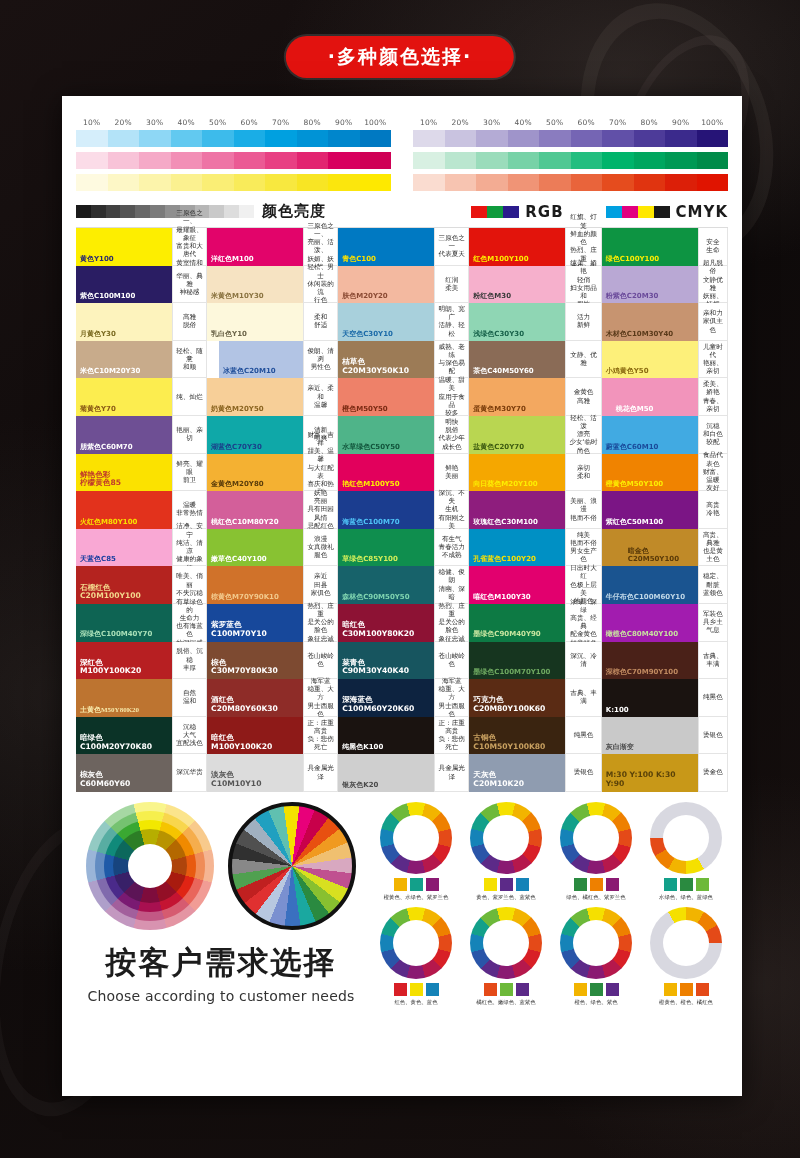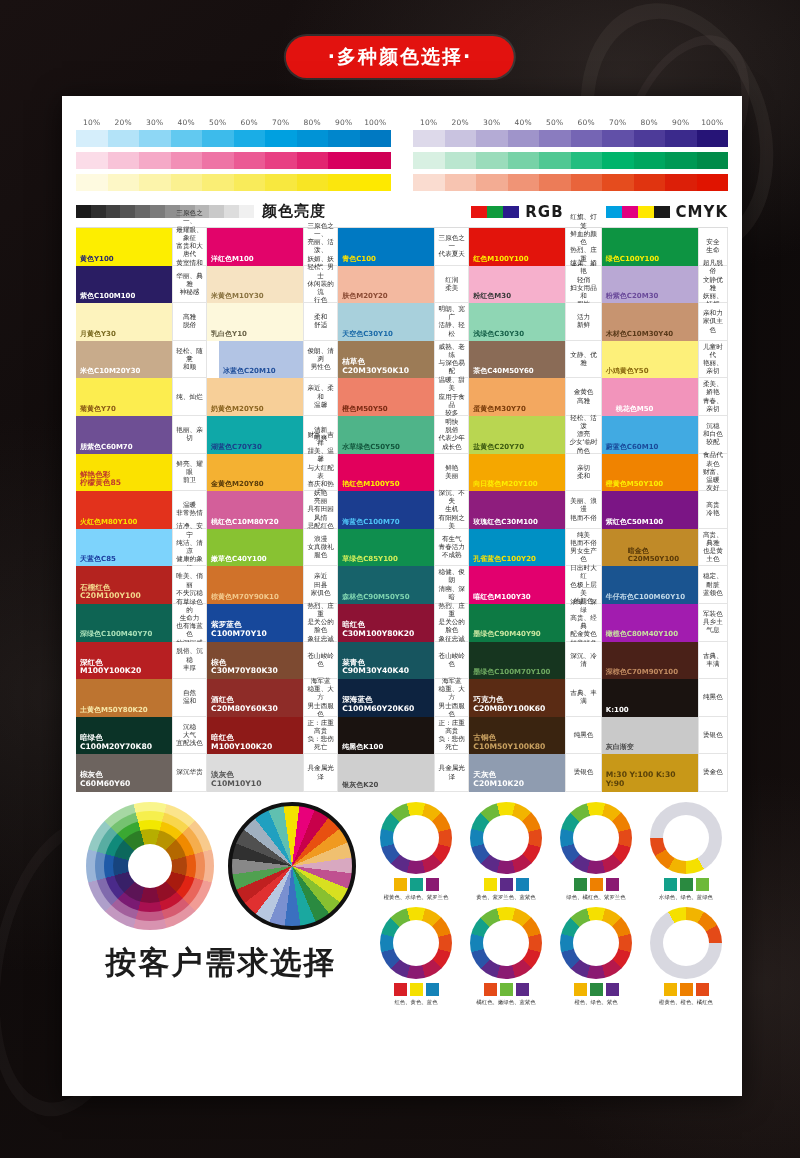--- a/index.html
+++ b/index.html
@@ -324,36 +324,36 @@
         <div class="cell" style="background: rgb(110, 79, 148);">
           <span class="nm" style="color: rgb(255, 255, 255);">朋紫色C60M70</span>
         </div>
         <div class="cell big" style="background: rgb(251, 226, 0);">
           <span class="nm" style="color: rgb(192, 57, 43);">鲜艳色彩
 柠檬黄色85</span>
         </div>
         <div class="cell" style="background: rgb(226, 50, 28);">
           <span class="nm" style="color: rgb(249, 224, 0);">火红色M80Y100</span>
         </div>
-        <div class="cell" style="background: #7dd3fc;">
+        <div class="cell" style="background: #f9a8d4;">
           <span class="nm" style="color: rgb(28, 63, 160);">天蓝色C85</span>
         </div>
         <div class="cell big" style="background: rgb(180, 35, 31);">
           <span class="nm" style="color: rgb(243, 215, 140);">石榴红色
 C20M100Y100</span>
         </div>
         <div class="cell" style="background: rgb(14, 100, 83);">
           <span class="nm" style="color: rgb(168, 224, 184);">深绿色C100M40Y70</span>
         </div>
         <div class="cell big" style="background: rgb(183, 31, 34);">
           <span class="nm" style="color: rgb(255, 255, 255);">深红色
 M100Y100K20</span>
         </div>
         <div class="cell" style="background: rgb(189, 116, 48);">
-          <span class="nm" style="color: rgb(246, 231, 168);">土黄色M50Y80K20</span>
+          <span class="nm" style="color: rgb(246, 231, 168); font-family: Liberation Serif, serif;">土黄色M50Y80K20</span>
         </div>
         <div class="cell big" style="background: rgb(11, 51, 39);">
           <span class="nm" style="color: rgb(255, 255, 255);">暗绿色
 C100M20Y70K80</span>
         </div>
         <div class="cell big" style="background: rgb(109, 100, 95);">
           <span class="nm" style="color: rgb(255, 255, 255);">棕灰色
 C60M60Y60</span>
         </div>
       </div>
@@ -750,20 +750,21 @@
         <div class="wheel-big" id="wheelTint">
             <div style="position: absolute; left: 50%; top: 50%; width: 128px; height: 128px; margin: -64px 0px 0px -64px; border-radius: 50%; background: conic-gradient(from -15deg, rgb(249, 245, 140) 0deg, rgb(249, 245, 140) 30deg, rgb(251, 228, 140) 30deg, rgb(251, 228, 140) 60deg, rgb(248, 202, 140) 60deg, rgb(248, 202, 140) 90deg, rgb(245, 181, 147) 90deg, rgb(245, 181, 147) 120deg, rgb(241, 156, 149) 120deg, rgb(241, 156, 149) 150deg, rgb(228, 149, 163) 150deg, rgb(228, 149, 163) 180deg, rgb(216, 147, 176) 180deg, rgb(216, 147, 176) 210deg, rgb(195, 152, 192) 210deg, rgb(195, 152, 192) 240deg, rgb(174, 159, 202) 240deg, rgb(174, 159, 202) 270deg, rgb(154, 181, 216) 270deg, rgb(154, 181, 216) 300deg, rgb(147, 202, 195) 300deg, rgb(147, 202, 195) 330deg, rgb(166, 216, 163) 330deg, rgb(166, 216, 163) 360deg);"></div>
             <div style="position: absolute; left: 50%; top: 50%; width: 110px; height: 110px; margin: -55px 0px 0px -55px; border-radius: 50%; background: conic-gradient(from -15deg, rgb(246, 239, 77) 0deg, rgb(246, 239, 77) 30deg, rgb(248, 214, 77) 30deg, rgb(248, 214, 77) 60deg, rgb(245, 173, 77) 60deg, rgb(245, 173, 77) 90deg, rgb(239, 140, 88) 90deg, rgb(239, 140, 88) 120deg, rgb(233, 102, 91) 120deg, rgb(233, 102, 91) 150deg, rgb(214, 91, 112) 150deg, rgb(214, 91, 112) 180deg, rgb(194, 88, 133) 180deg, rgb(194, 88, 133) 210deg, rgb(162, 95, 156) 210deg, rgb(162, 95, 156) 240deg, rgb(128, 106, 173) 240deg, rgb(128, 106, 173) 270deg, rgb(98, 140, 194) 270deg, rgb(98, 140, 194) 300deg, rgb(88, 173, 162) 300deg, rgb(88, 173, 162) 330deg, rgb(117, 194, 112) 330deg, rgb(117, 194, 112) 360deg);"></div>
             <div style="position: absolute; left: 50%; top: 50%; width: 92px; height: 92px; margin: -46px 0px 0px -46px; border-radius: 50%; background: conic-gradient(from -15deg, rgb(242, 232, 0) 0deg, rgb(242, 232, 0) 30deg, rgb(245, 196, 0) 30deg, rgb(245, 196, 0) 60deg, rgb(240, 138, 0) 60deg, rgb(240, 138, 0) 90deg, rgb(232, 90, 16) 90deg, rgb(232, 90, 16) 120deg, rgb(224, 36, 20) 120deg, rgb(224, 36, 20) 150deg, rgb(196, 20, 50) 150deg, rgb(196, 20, 50) 180deg, rgb(168, 16, 80) 180deg, rgb(168, 16, 80) 210deg, rgb(122, 26, 114) 210deg, rgb(122, 26, 114) 240deg, rgb(74, 42, 138) 240deg, rgb(74, 42, 138) 270deg, rgb(30, 90, 168) 270deg, rgb(30, 90, 168) 300deg, rgb(16, 138, 122) 300deg, rgb(16, 138, 122) 330deg, rgb(58, 168, 50) 330deg, rgb(58, 168, 50) 360deg);"></div>
             <div style="position: absolute; left: 50%; top: 50%; width: 74px; height: 74px; margin: -37px 0px 0px -37px; border-radius: 50%; background: conic-gradient(from -15deg, rgb(182, 174, 0) 0deg, rgb(182, 174, 0) 30deg, rgb(184, 147, 0) 30deg, rgb(184, 147, 0) 60deg, rgb(180, 104, 0) 60deg, rgb(180, 104, 0) 90deg, rgb(174, 68, 12) 90deg, rgb(174, 68, 12) 120deg, rgb(168, 27, 15) 120deg, rgb(168, 27, 15) 150deg, rgb(147, 15, 38) 150deg, rgb(147, 15, 38) 180deg, rgb(126, 12, 60) 180deg, rgb(126, 12, 60) 210deg, rgb(92, 20, 86) 210deg, rgb(92, 20, 86) 240deg, rgb(56, 32, 104) 240deg, rgb(56, 32, 104) 270deg, rgb(23, 68, 126) 270deg, rgb(23, 68, 126) 300deg, rgb(12, 104, 92) 300deg, rgb(12, 104, 92) 330deg, rgb(44, 126, 38) 330deg, rgb(44, 126, 38) 360deg);"></div>
           </div>
         <div class="wheel-pie" id="wheelPie" style="background: conic-gradient(from -8deg, rgb(245, 224, 0) 0deg, rgb(245, 224, 0) 15deg, rgb(232, 0, 122) 15deg, rgb(232, 0, 122) 30deg, rgb(200, 0, 74) 30deg, rgb(200, 0, 74) 45deg, rgb(232, 80, 16) 45deg, rgb(232, 80, 16) 60deg, rgb(240, 154, 32) 60deg, rgb(240, 154, 32) 75deg, rgb(240, 192, 112) 75deg, rgb(240, 192, 112) 90deg, rgb(216, 168, 192) 90deg, rgb(216, 168, 192) 105deg, rgb(192, 80, 144) 105deg, rgb(192, 80, 144) 120deg, rgb(216, 224, 32) 120deg, rgb(216, 224, 32) 135deg, rgb(136, 192, 48) 135deg, rgb(136, 192, 48) 150deg, rgb(42, 138, 64) 150deg, rgb(42, 138, 64) 165deg, rgb(26, 168, 160) 165deg, rgb(26, 168, 160) 180deg, rgb(58, 112, 192) 180deg, rgb(58, 112, 192) 195deg, rgb(122, 144, 208) 195deg, rgb(122, 144, 208) 210deg, rgb(184, 200, 224) 210deg, rgb(184, 200, 224) 225deg, rgb(224, 48, 48) 225deg, rgb(224, 48, 48) 240deg, rgb(192, 32, 32) 240deg, rgb(192, 32, 32) 255deg, rgb(80, 160, 80) 255deg, rgb(80, 160, 80) 270deg, rgb(136, 136, 136) 270deg, rgb(136, 136, 136) 285deg, rgb(48, 48, 48) 285deg, rgb(48, 48, 48) 300deg, rgb(80, 80, 80) 300deg, rgb(80, 80, 80) 315deg, rgb(160, 176, 192) 315deg, rgb(160, 176, 192) 330deg, rgb(32, 160, 192) 330deg, rgb(32, 160, 192) 345deg, rgb(96, 192, 176) 345deg, rgb(96, 192, 176) 360deg); border-radius: 50%;"></div>
       </div>
       <div class="slogan">
         <div class="slogan-cn">按客户需求选择</div>
+        <div class="slogan-en">Choose according to customer needs</div>
       </div>
     </div>
     <div class="right-wheels">
       <div class="mini-row" id="miniRow1">
           <div class="mini">
             <div class="ring" style="background: conic-gradient(from -15deg, rgb(245, 224, 0) 0deg, rgb(245, 224, 0) 30deg, rgb(242, 180, 0) 30deg, rgb(242, 180, 0) 60deg, rgb(238, 128, 0) 60deg, rgb(238, 128, 0) 90deg, rgb(228, 74, 24) 90deg, rgb(228, 74, 24) 120deg, rgb(216, 31, 38) 120deg, rgb(216, 31, 38) 150deg, rgb(181, 24, 76) 150deg, rgb(181, 24, 76) 180deg, rgb(138, 26, 114) 180deg, rgb(138, 26, 114) 210deg, rgb(92, 42, 136) 210deg, rgb(92, 42, 136) 240deg, rgb(42, 85, 168) 240deg, rgb(42, 85, 168) 270deg, rgb(21, 131, 184) 270deg, rgb(21, 131, 184) 300deg, rgb(19, 160, 138) 300deg, rgb(19, 160, 138) 330deg, rgb(109, 185, 58) 330deg, rgb(109, 185, 58) 360deg);">
               <svg class="arrows" viewBox="0 0 72 72">
                 <defs>
                   <marker id="ahminiRow10" markerWidth="5" markerHeight="5" refX="4" refY="2.5" orient="auto">
                     <path d="M0,0 L5,2.5 L0,5 Z" fill="#1a1a1a"></path>

